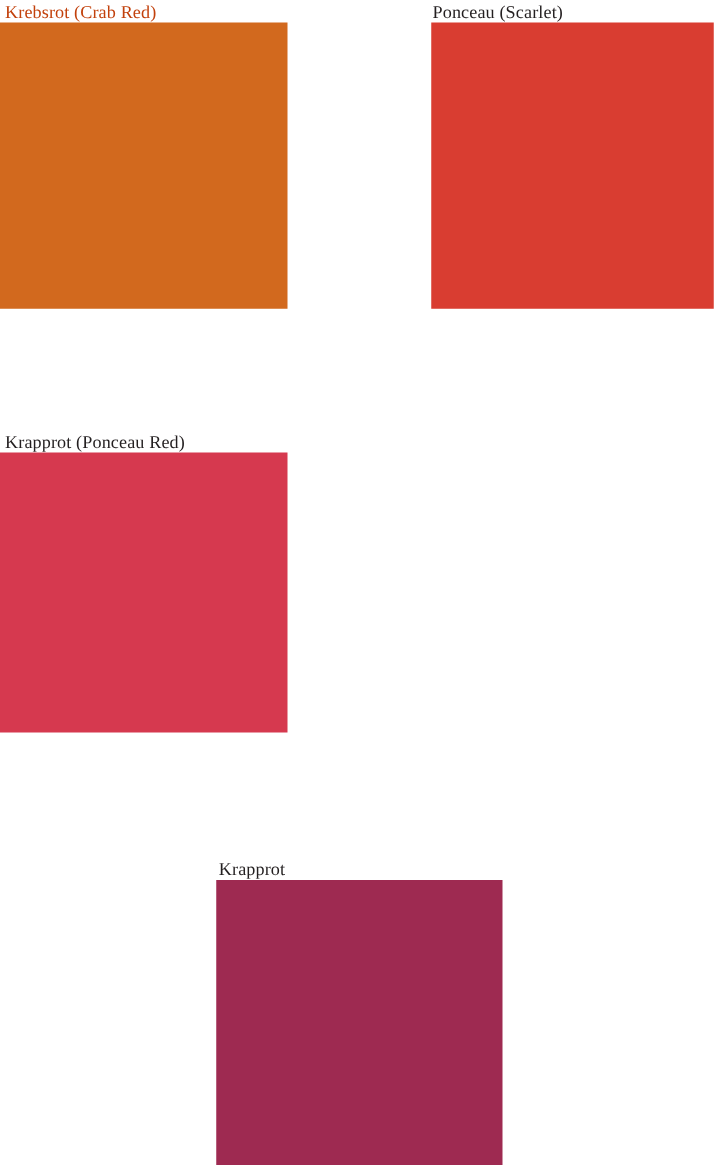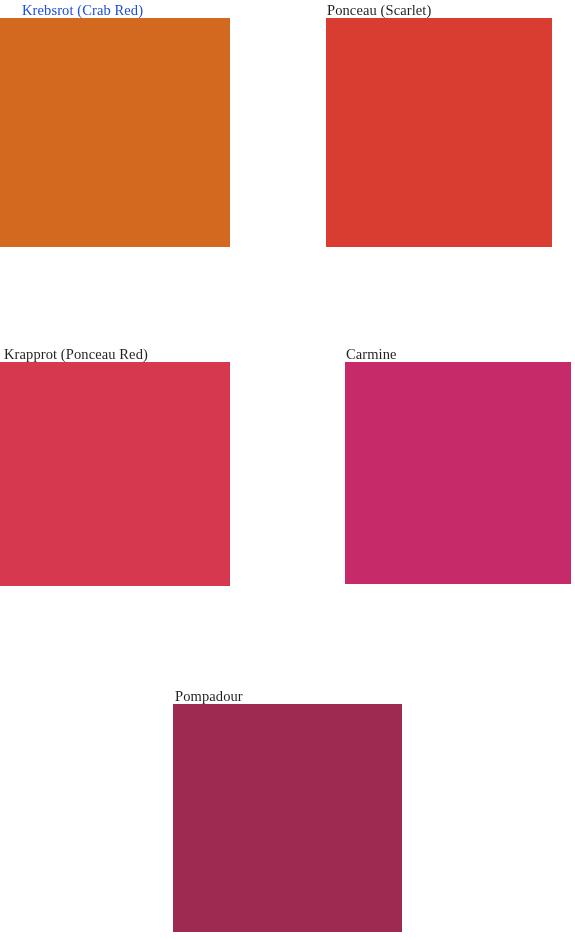--- a/index.html
+++ b/index.html
@@ -34,21 +34,21 @@
     padding: 0;
     height: 16px;
   }
   .swatch-chip {
     display: block;
     margin: 0;
     padding: 0;
   }
   
   .grp-krebsrot   { left: 0px;   top: 2px;   }
-  .grp-ponceau    { left: 326px; top: 2px;   }
+  .grp-ponceau    { left: 345px; top: 2px;   }
   .grp-krapprot   { left: 0px;   top: 346px; }
   .grp-carmine    { left: 345px; top: 346px; }
   .grp-pompadour  { left: 173px; top: 688px; }
 
   .grp-krebsrot  .swatch-chip { width: 230px; height: 229px; }
   .grp-ponceau   .swatch-chip { width: 226px; height: 229px; }
   .grp-krapprot  .swatch-chip { width: 230px; height: 224px; }
   .grp-carmine   .swatch-chip { width: 226px; height: 222px; }
   .grp-pompadour .swatch-chip { width: 229px; height: 228px; }
 
@@ -57,37 +57,33 @@
   .grp-ponceau   .swatch-label,
   .grp-carmine   .swatch-label { padding-left: 1px; }
   .grp-pompadour .swatch-label { padding-left: 2px; }
 </style>
 </head>
 <body style="background-color: rgb(255, 255, 255);">
 
 <div id="swatch-canvas">
 
   <div class="swatch-group grp-krebsrot">
-    <div class="swatch-label" style="color: #1d4ed8; margin-left: 18px;">Krebsrot (Crab Red)</div>
+    <div class="swatch-label" style="color: #c2410c;">Krebsrot (Crab Red)</div>
     <div class="swatch-chip" style="background-color: rgb(210, 105, 30);"></div>
   </div>
 
   <div class="swatch-group grp-ponceau">
     <div class="swatch-label" style="color: rgb(35, 31, 32);">Ponceau (Scarlet)</div>
     <div class="swatch-chip" style="background-color: rgb(217, 61, 49);"></div>
   </div>
 
   <div class="swatch-group grp-krapprot">
     <div class="swatch-label" style="color: rgb(35, 31, 32);">Krapprot (Ponceau Red)</div>
     <div class="swatch-chip" style="background-color: rgb(214, 57, 79);"></div>
   </div>
 
-  <div class="swatch-group grp-carmine">
-    <div class="swatch-label" style="color: rgb(35, 31, 32);">Carmine</div>
-    <div class="swatch-chip" style="background-color: rgb(198, 42, 104);"></div>
-  </div>
 
   <div class="swatch-group grp-pompadour">
-    <div class="swatch-label" style="color: rgb(35, 31, 32);">Pompadour</div>
+    <div class="swatch-label" style="color: rgb(35, 31, 32);">Krapprot</div>
     <div class="swatch-chip" style="background-color: rgb(158, 42, 81);"></div>
   </div>
 
 </div>
 
 </body></html>

